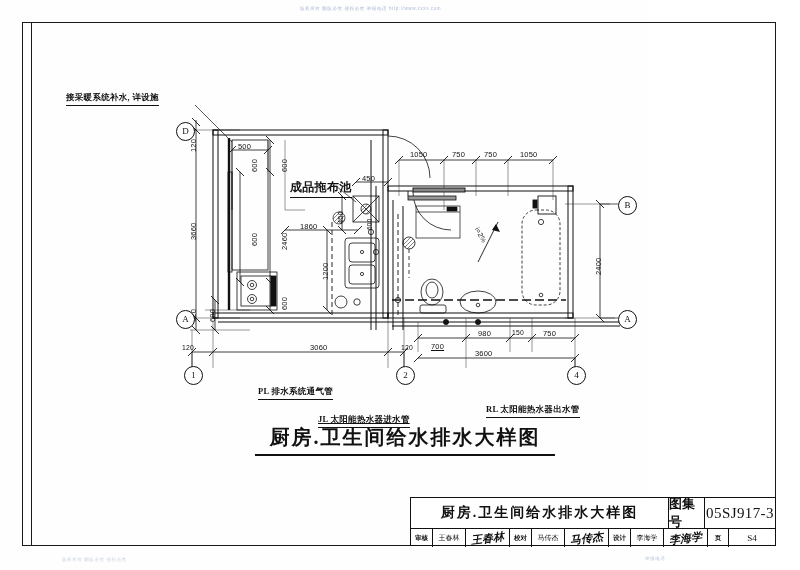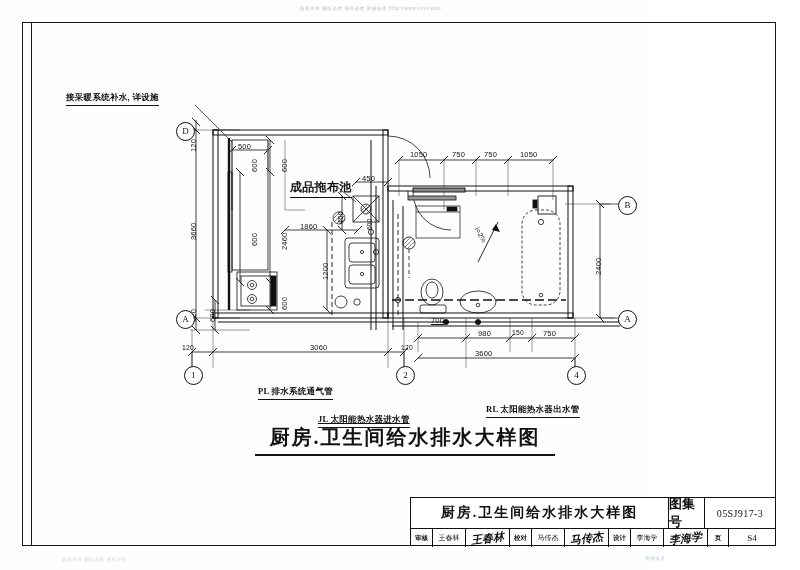--- a/index.html
+++ b/index.html
@@ -148,21 +148,21 @@
     justify-content: center;
     font-family: "Liberation Serif", serif;
     color: #111;
     border-right: 1.1px solid #111;
     position: relative;
     overflow: hidden;
   }
   .tb-cell:last-child { border-right: none; }
   .tb-title { flex: 0 0 258px; font-size: 14px; font-weight: bold; letter-spacing: 2px; }
   .tb-atlas-label { flex: 0 0 36px; font-size: 13px; font-weight: bold; }
-  .tb-atlas-val { flex: 1; font-size: 10px; letter-spacing: .4px; }
+  .tb-atlas-val { flex: 1; font-size: 15px; letter-spacing: .4px; }
 
   .tb-lbl { font-size: 6.5px; font-weight: bold; }
   .tb-name { font-size: 7px; }
   .c-w1 { flex: 0 0 22px; }
   .c-w2 { flex: 0 0 33px; }
   .c-w3 { flex: 0 0 44px; }
   .c-w4 { flex: 0 0 22px; }
   .c-w5 { flex: 0 0 33px; }
   .c-w6 { flex: 0 0 44px; }
   .c-w7 { flex: 0 0 22px; }
@@ -508,21 +508,21 @@
   <div class="dim" style="left:410px; top:150px;">1050</div>
   <div class="dim" style="left:452px; top:150px;">750</div>
   <div class="dim" style="left:484px; top:150px;">750</div>
   <div class="dim" style="left:520px; top:150px;">1050</div>
 
   <div class="dim v" style="left:594px; top:275px;">2400</div>
 
   <div class="dim small" style="left:182px; top:344px;">120</div>
   <div class="dim" style="left:290px; top:343px;margin-left:20px;">3060</div>
   <div class="dim small" style="left:401px; top:344px;">120</div>
-  <div class="dim" style="left:431px; top:316px;text-decoration:underline;">700</div>
+  <div class="dim" style="left:431px; top:342px;text-decoration:underline;">700</div>
   <div class="dim" style="left:478px; top:329px;">980</div>
   <div class="dim small" style="left:512px; top:329px;">150</div>
   <div class="dim" style="left:543px; top:329px;">750</div>
   <div class="dim" style="left:475px; top:349px;">3600</div>
 
   <div class="bubble" style="left:176px; top:122px;">D</div>
   <div class="bubble" style="left:176px; top:310px;">A</div>
   <div class="bubble" style="left:618px; top:196px;">B</div>
   <div class="bubble" style="left:618px; top:310px;">A</div>
   <div class="bubble" style="left:184px; top:366px;">1</div>

